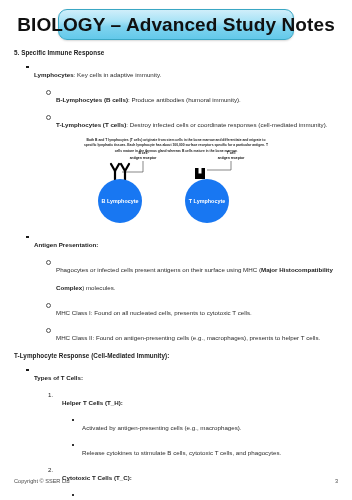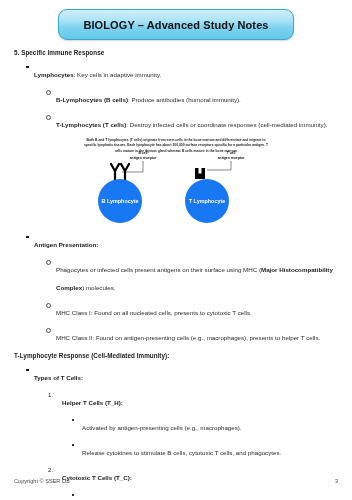--- a/index.html
+++ b/index.html
@@ -30,21 +30,21 @@
     border: 1px solid #3aa7c4;
     border-radius: 9px;
     background: linear-gradient(to bottom,
         #cfeefa 0%, #a9e3f6 38%, #7fd3ef 58%, #63c9ea 100%);
     display: flex;
     align-items: center;
     justify-content: center;
     box-shadow: 0 1px 2px rgba(0,0,0,0.16);
   }
   .banner-title {
-    font-size: 11px;
+    font-size: 19px;
     font-weight: bold;
     color: #101010;
     letter-spacing: 0.1px;
     white-space: nowrap;
   }
 
   
   .body {
     padding: 9px 14px 0 14px;
   }

